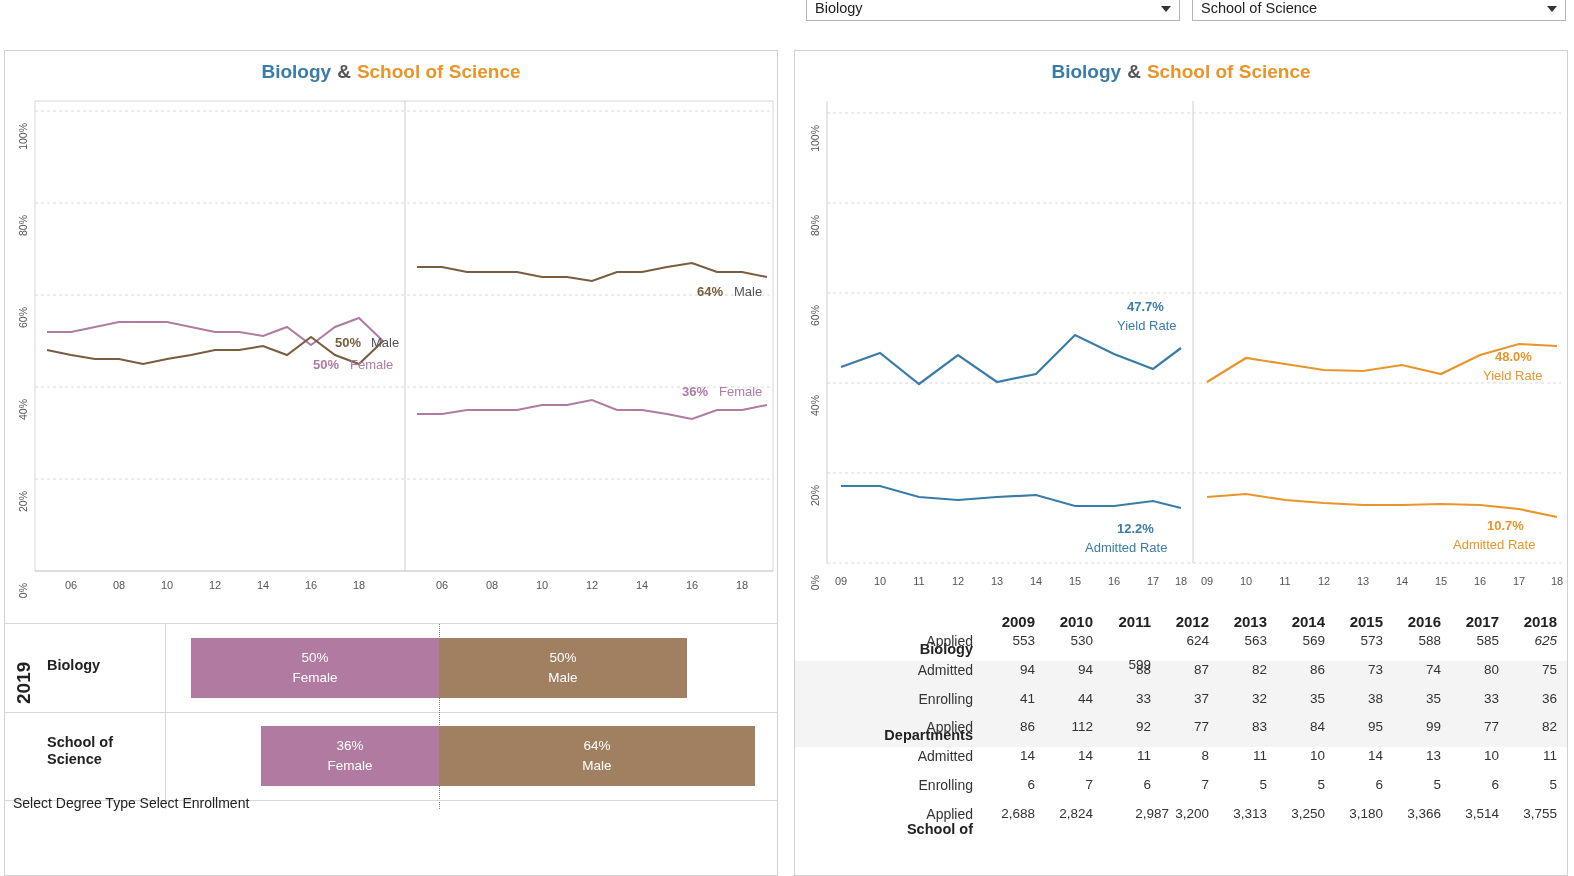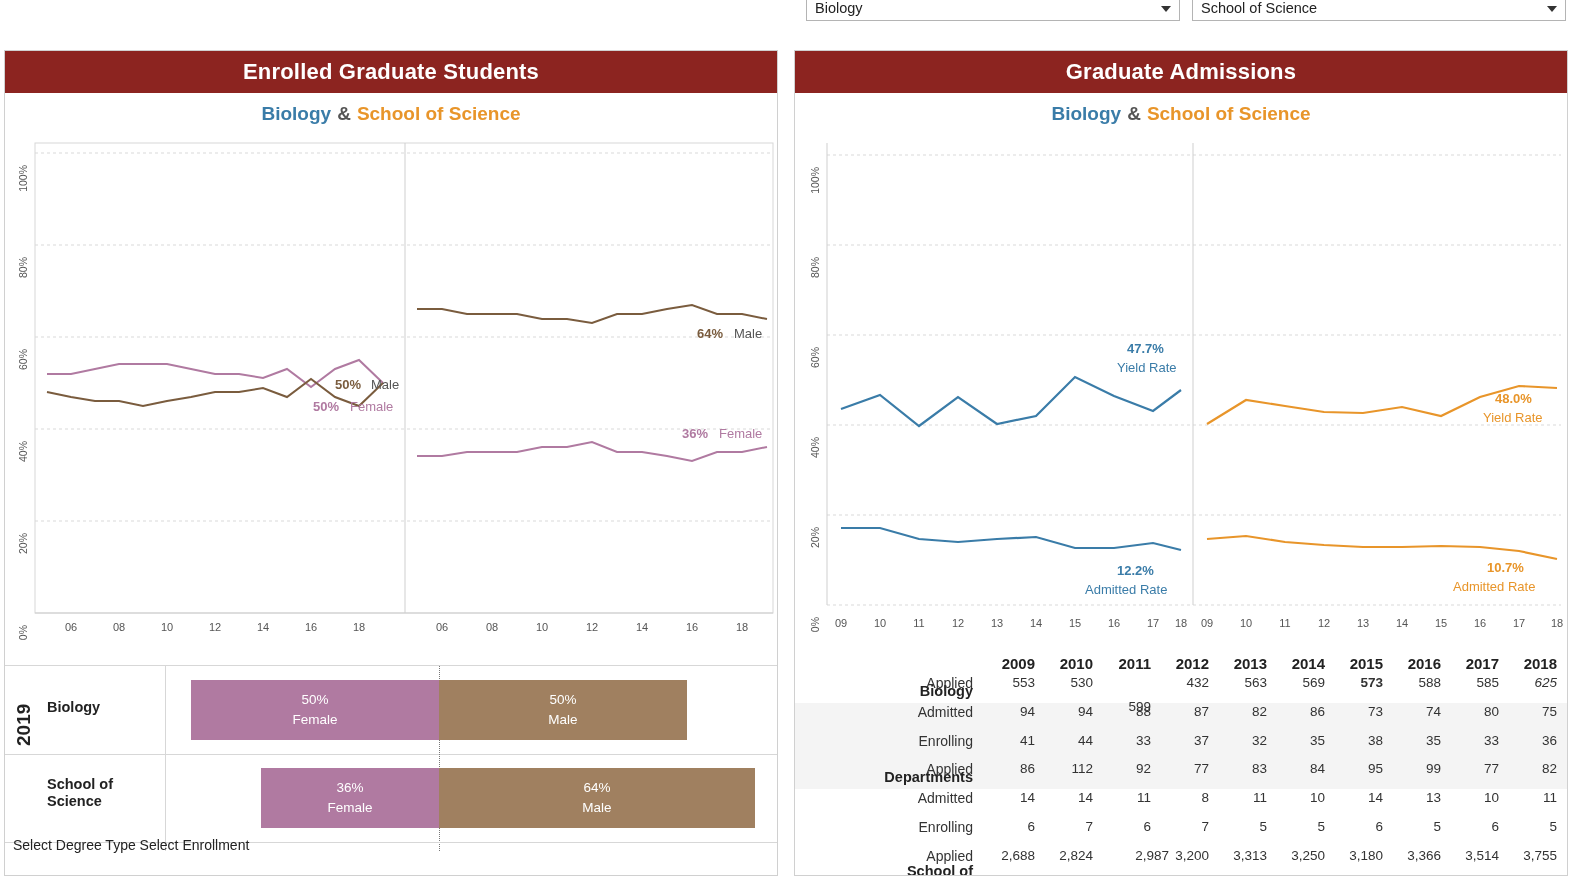--- a/index.html
+++ b/index.html
@@ -216,21 +216,20 @@
       <span class="caret"></span>
     </div>
 
     <div class="select-box" id="sel-school">
       <span class="sel-text">School of Science</span>
       <span class="caret"></span>
     </div>
   </div>
 
   <div class="panel" id="panel-left">
-    <div class="panel-header">Enrolled Graduate Students</div>
     <div class="panel-subtitle">
       <span class="sub-dept">Biology</span>
       <span class="sub-amp">&amp;</span>
       <span class="sub-school">School of Science</span>
     </div>
 
     <div class="chart-wrap">
       <svg class="chart-svg" width="772" height="530" viewBox="0 0 772 530">
 
         <rect x="30" y="8" width="738" height="470" fill="#ffffff" stroke="#d7d7d7" stroke-width="1"></rect>
@@ -325,21 +324,20 @@
         <span>64%</span><br>
         <span>Male</span>
       </div>
 
       <div class="hline" style="top:176px; width:772px;"></div>
       <div class="footer-cut" style="left:8px; bottom:-2px;">Select Degree Type        Select Enrollment</div>
     </div>
   </div>
 
   <div class="panel" id="panel-right">
-    <div class="panel-header">Graduate Admissions</div>
     <div class="panel-subtitle">
       <span class="sub-dept">Biology</span>
       <span class="sub-amp">&amp;</span>
       <span class="sub-school">School of Science</span>
     </div>
 
     <div class="chart-wrap">
       <svg class="chart-svg" width="772" height="520" viewBox="0 0 772 520">
         <rect x="10" y="8" width="758" height="480" fill="#ffffff" stroke="#ffffff" stroke-width="0"></rect>
 
@@ -421,24 +419,24 @@
       <div class="dt-yearhdr" style="left:598px;  top:0;  width:48px;">2016</div>
       <div class="dt-yearhdr" style="left:656px;  top:0;  width:48px;">2017</div>
       <div class="dt-yearhdr" style="left:714px;  top:0;  width:48px;">2018</div>
 
       <div class="dt-group" style="left:0; top:28px; width:178px;">Biology</div>
 
       <div class="dt-metric" style="left:0; top:20px; width:178px;">Applied</div>
       <div class="dt-cell" style="left:192px; top:20px; width:48px;">553</div>
       <div class="dt-cell" style="left:250px; top:20px; width:48px;">530</div>
       <div class="dt-cell" style="left:308px; top:20px; width:48px;margin-top:24px;">599</div>
-      <div class="dt-cell" style="left:366px; top:20px; width:48px;">432</div>
+      <div class="dt-cell" style="left:366px; top:20px; width:48px;">624</div>
       <div class="dt-cell" style="left:424px; top:20px; width:48px;">563</div>
       <div class="dt-cell" style="left:482px; top:20px; width:48px;">569</div>
-      <div class="dt-cell" style="left:540px; top:20px; width:48px;font-weight:bold;">573</div>
+      <div class="dt-cell" style="left:540px; top:20px; width:48px;">573</div>
       <div class="dt-cell" style="left:598px; top:20px; width:48px;">588</div>
       <div class="dt-cell" style="left:656px; top:20px; width:48px;">585</div>
       <div class="dt-cell" style="left:714px; top:20px; width:48px;font-style:italic;">625</div>
 
       <div class="dt-metric" style="left:0; top:49px; width:178px;">Admitted</div>
       <div class="dt-cell" style="left:192px; top:49px; width:48px;">94</div>
       <div class="dt-cell" style="left:250px; top:49px; width:48px;">94</div>
       <div class="dt-cell" style="left:308px; top:49px; width:48px;">88</div>
       <div class="dt-cell" style="left:366px; top:49px; width:48px;">87</div>
       <div class="dt-cell" style="left:424px; top:49px; width:48px;">82</div>

